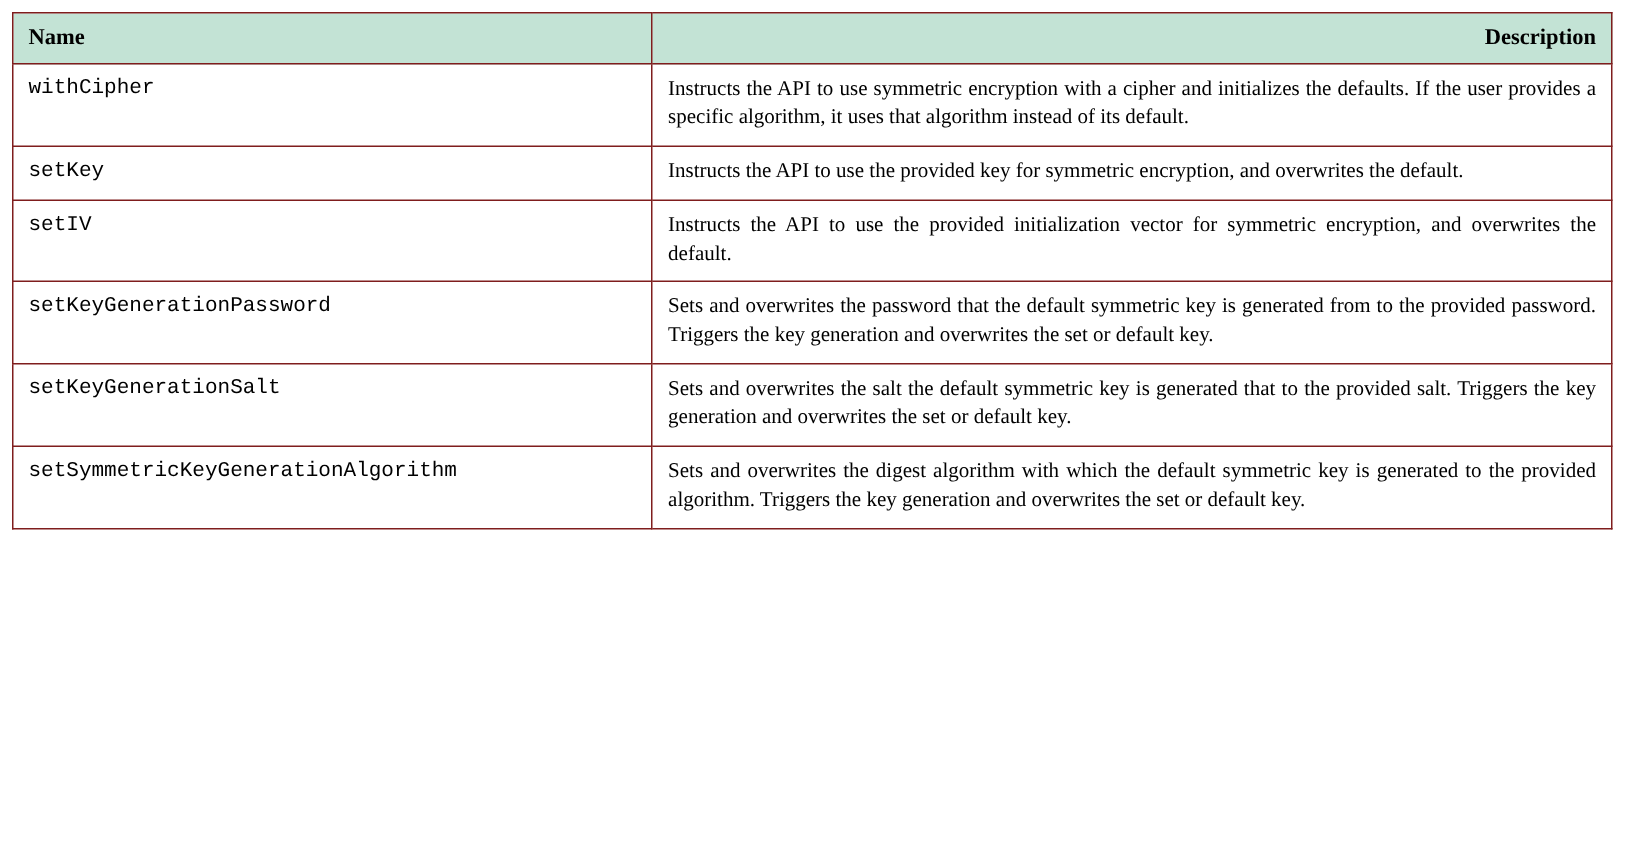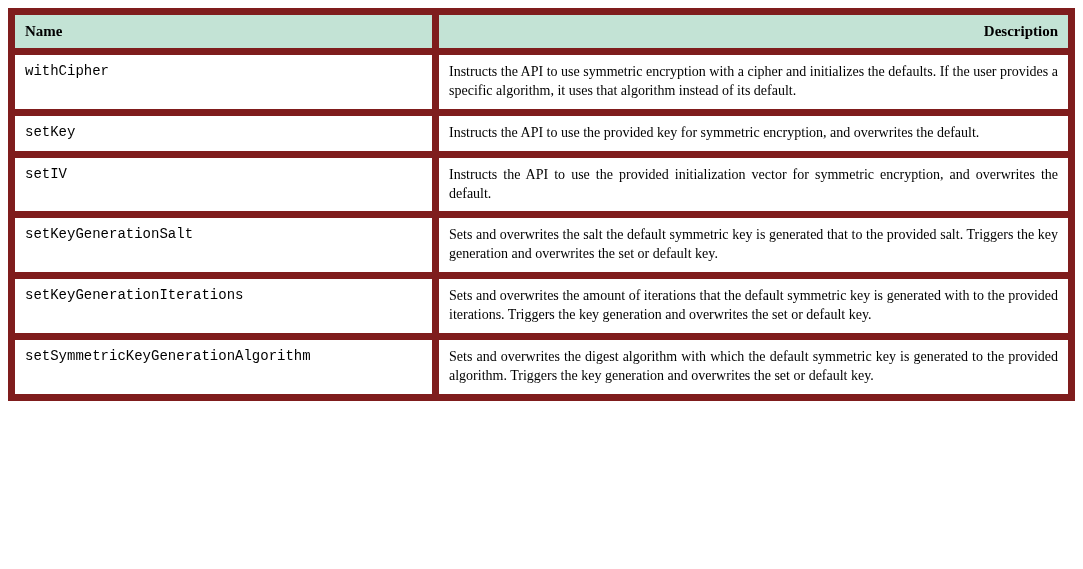--- a/index.html
+++ b/index.html
@@ -13,21 +13,21 @@
       padding: 8px;
       font-size: 14px;
       color: #000;
     }
     table {
       width: 100%;
       border-collapse: collapse;
       table-layout: fixed;
     }
     th, td {
-      border: 7px solid #7f1d1d;
+      border: 1px solid #7f1d1d;
       padding: 8px 10px;
       vertical-align: top;
       text-align: left;
     }
     th {
       background-color: #c3e3d5;
       font-weight: bold;
       font-family: 'Times New Roman', Times, serif;
       font-size: 15px;
     }
@@ -66,25 +66,25 @@
     </tr>
     <tr>
       <td class="name-cell">setKey</td>
       <td class="desc-cell">Instructs the API to use the provided key for symmetric encryption, and overwrites the default.</td>
     </tr>
     <tr>
       <td class="name-cell">setIV</td>
       <td class="desc-cell">Instructs the API to use the provided initialization vector for symmetric encryption, and overwrites the default.</td>
     </tr>
     <tr>
+      <td class="name-cell">setKeyGenerationPassword</td>
+      <td class="desc-cell">Sets and overwrites the password that the default symmetric key is generated from to the provided password. Triggers the key generation and overwrites the set or default key.</td>
+    </tr>
+    <tr>
       <td class="name-cell">setKeyGenerationSalt</td>
       <td class="desc-cell">Sets and overwrites the salt the default symmetric key is generated that to the provided salt. Triggers the key generation and overwrites the set or default key.</td>
-    </tr>
-    <tr>
-      <td class="name-cell">setKeyGenerationIterations</td>
-      <td class="desc-cell">Sets and overwrites the amount of iterations that the default symmetric key is generated with to the provided iterations. Triggers the key generation and overwrites the set or default key.</td>
     </tr>
     <tr>
       <td class="name-cell">setSymmetricKeyGenerationAlgorithm</td>
       <td class="desc-cell">Sets and overwrites the digest algorithm with which the default symmetric key is generated to the provided algorithm. Triggers the key generation and overwrites the set or default key.</td>
     </tr>
   </tbody>
 </table>
 
 </body></html>

